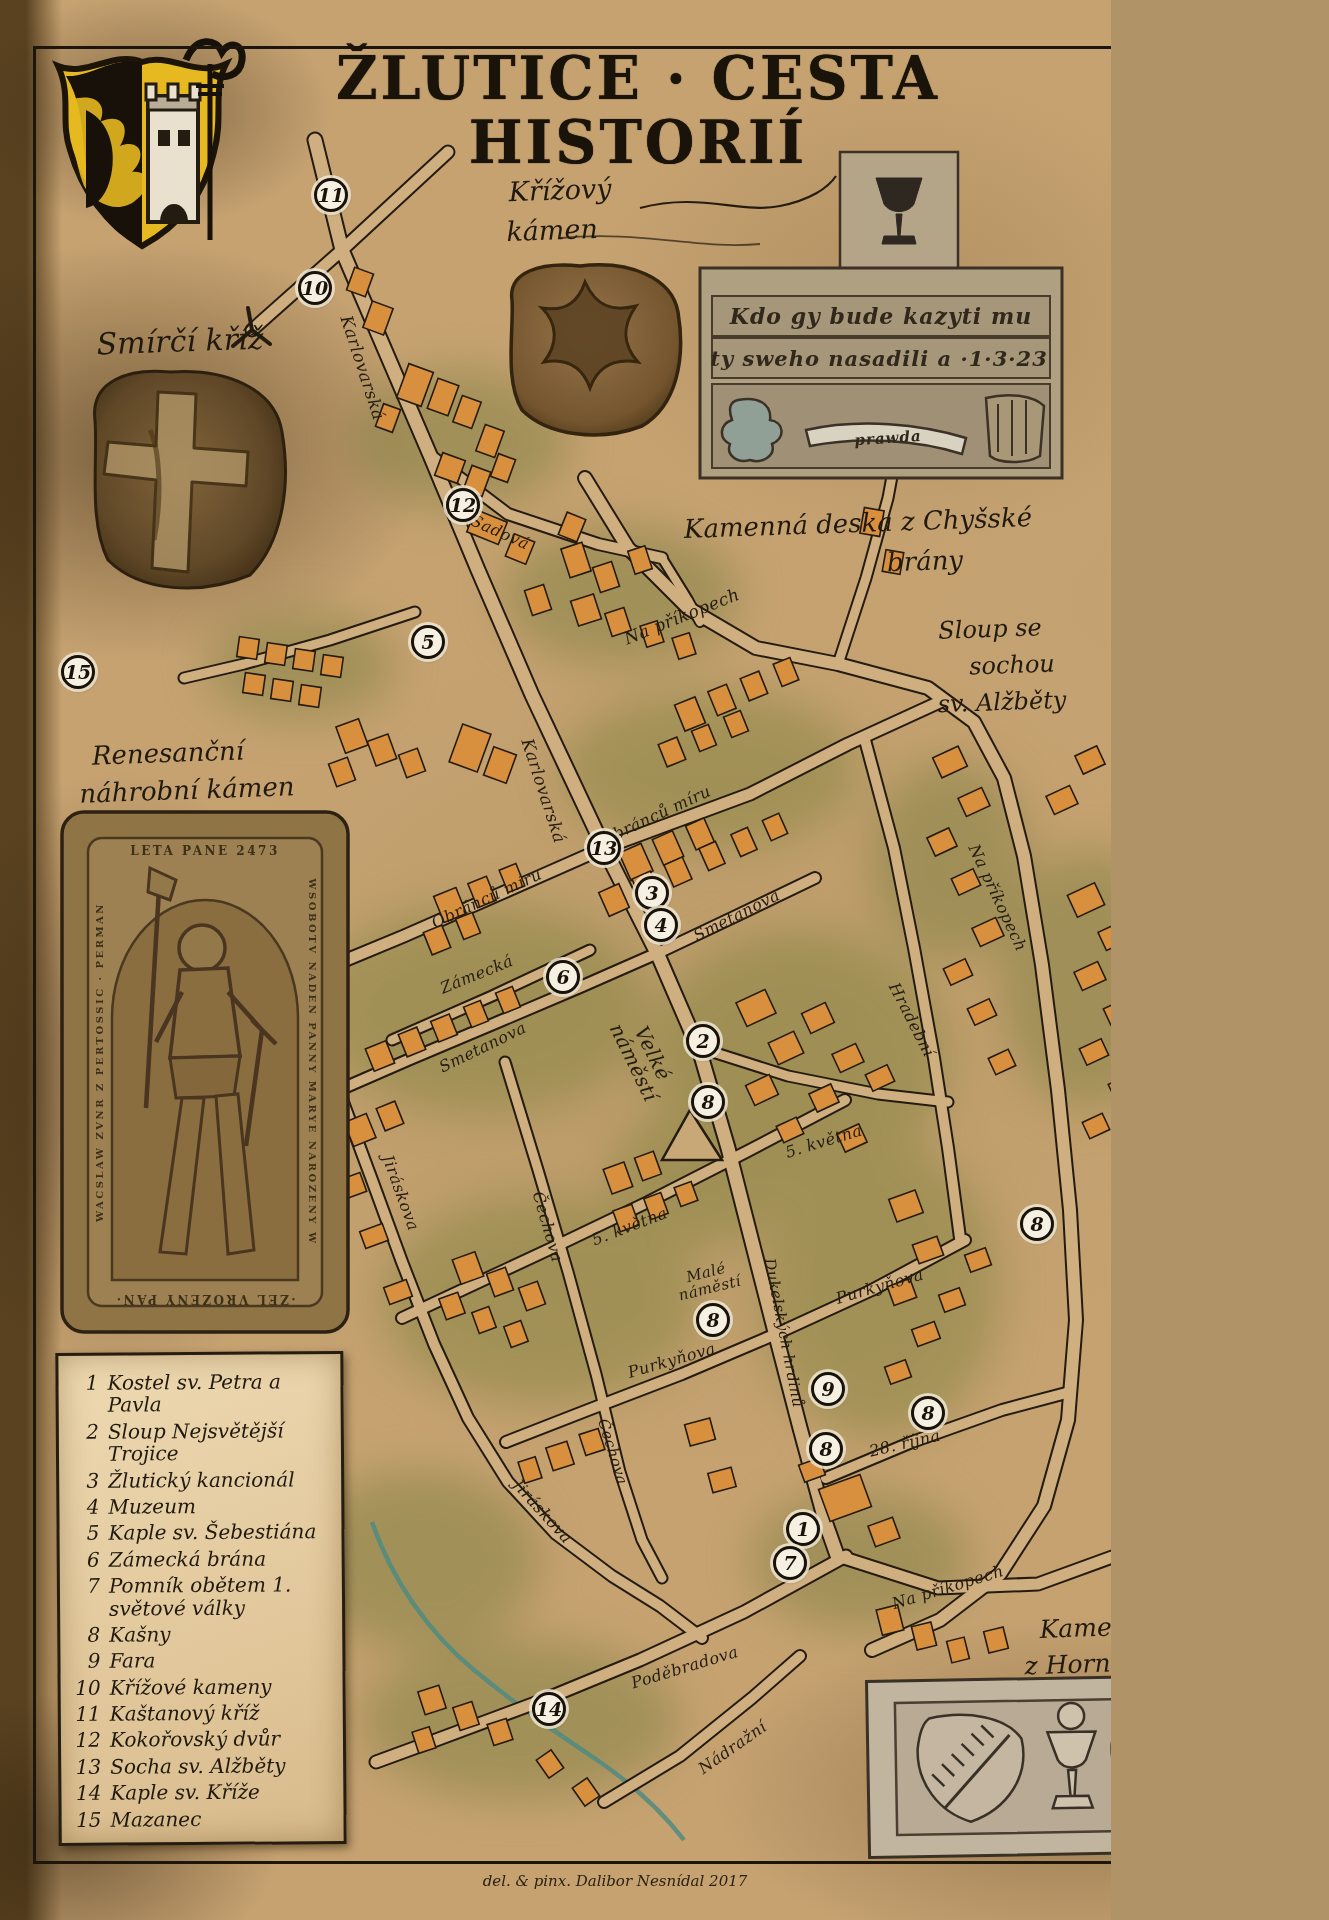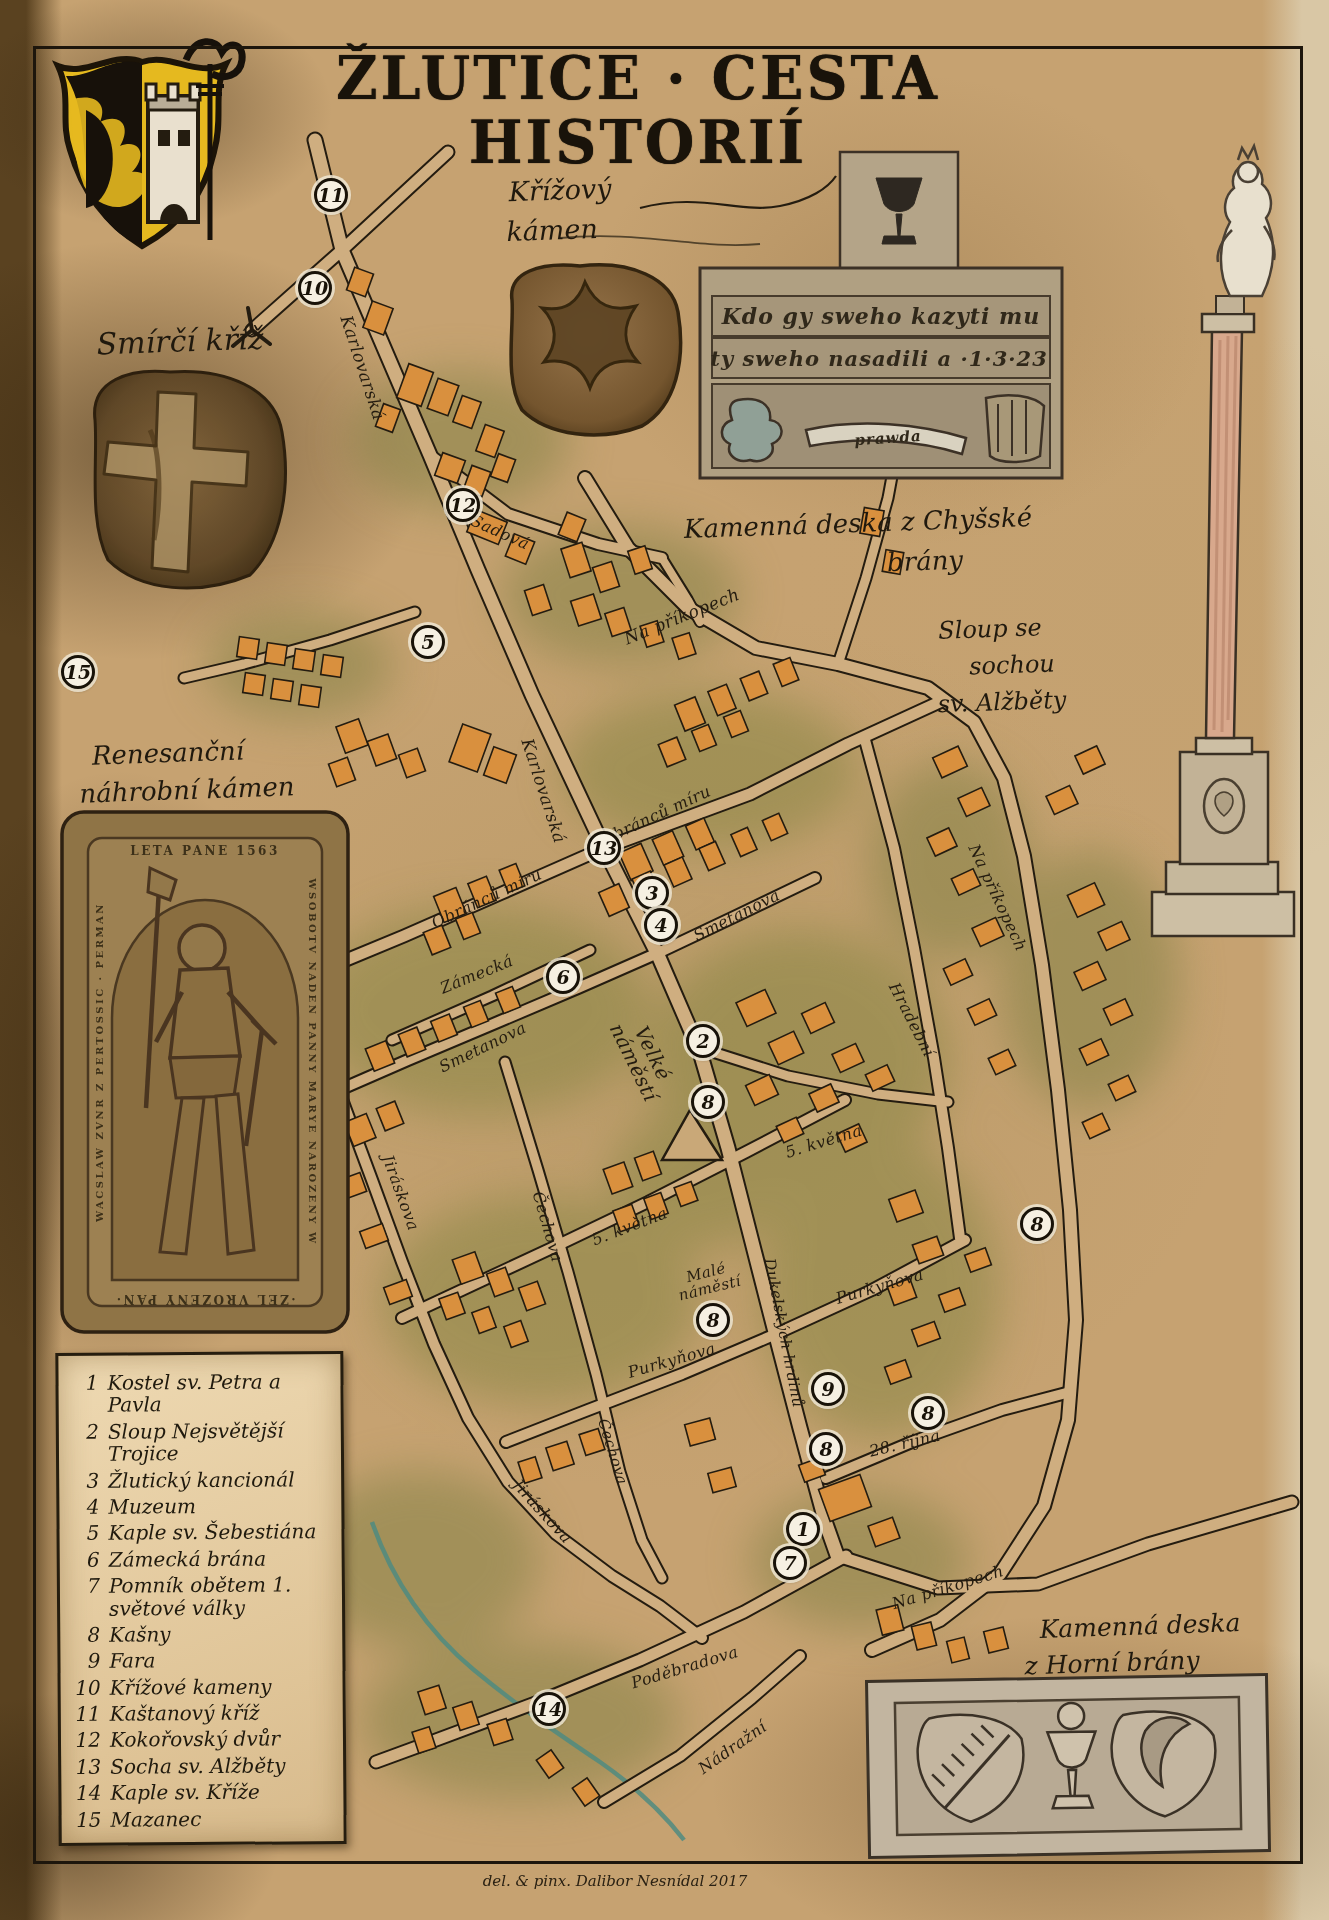--- a/index.html
+++ b/index.html
@@ -1,16 +1,16 @@
 <!DOCTYPE html>
 <html><head>
 <meta charset="utf-8">
 <style>
   html,body{margin:0;padding:0;background:#b09468;}
-  #paper{position:relative;width:1329px;height:1920px;overflow:hidden;
+  #paper{position:relative;width:1111px;height:1920px;overflow:hidden;
     font-family:"DejaVu Serif",serif;
     background:
       radial-gradient(ellipse 420px 300px at 140px 450px, rgba(52,36,14,.52), transparent 70%),
       radial-gradient(ellipse 280px 430px at 120px 1080px, rgba(52,36,14,.46), transparent 72%),
       radial-gradient(ellipse 300px 210px at 70px 1840px, rgba(44,30,11,.5), transparent 70%),
       radial-gradient(ellipse 260px 170px at 150px 110px, rgba(56,40,18,.45), transparent 70%),
       radial-gradient(ellipse 520px 250px at 1075px 1790px, rgba(74,54,26,.38), transparent 70%),
       radial-gradient(ellipse 430px 330px at 900px 310px, rgba(118,90,50,.25), transparent 72%),
       radial-gradient(ellipse 780px 620px at 680px 1050px, rgba(128,120,62,.16), transparent 72%),
       radial-gradient(ellipse 500px 400px at 1150px 600px, rgba(190,160,110,.25), transparent 72%),
@@ -381,25 +381,25 @@
     <div class="caption" style="left:858px;top:523px;font-size:26px">Kamenná deska z Chyšské</div>
     <div class="caption" style="left:925px;top:561px;font-size:26px">brány</div>
     <div class="caption" style="left:990px;top:629px;font-size:24px">Sloup se</div>
     <div class="caption" style="left:1012px;top:665px;font-size:24px">sochou</div>
     <div class="caption" style="left:1002px;top:702px;font-size:24px">sv. Alžběty</div>
     <div class="caption" style="left:168px;top:753px;font-size:26px">Renesanční</div>
     <div class="caption" style="left:187px;top:790px;font-size:26px">náhrobní kámen</div>
     <div class="caption" style="left:1140px;top:1626px;font-size:25px">Kamenná deska</div>
     <div class="caption" style="left:1112px;top:1663px;font-size:25px">z Horní brány</div>
 
-    <div class="inscr" style="left:881px;top:316px;font-size:22px">Kdo gy sweho kazyti mu</div>
+    <div class="inscr" style="left:881px;top:316px;font-size:22px">Kdo gy bude kazyti mu</div>
     <div class="inscr" style="left:879px;top:358px;font-size:21px">ty sweho nasadili a ·1·3·23</div>
     <div class="inscr" style="left:888px;top:438px;font-size:15px;transform:translate(-50%,-50%) rotate(-4deg)">prawda</div>
 
-    <div class="stone-band" style="left:205px;top:844px;transform:translate(-50%,0);font-size:12px">LETA PANE 1563</div>
+    <div class="stone-band" style="left:205px;top:844px;transform:translate(-50%,0);font-size:12px">LETA PANE 2473</div>
     <div class="stone-band" style="left:312px;top:1062px;transform:translate(-50%,-50%) rotate(90deg)">WSOBOTV NADEN PANNY MARYE NAROZENY W</div>
     <div class="stone-band" style="left:99px;top:1062px;transform:translate(-50%,-50%) rotate(-90deg)">WACSLAW ZVNR Z PERTOSSIC · PERMAN</div>
     <div class="stone-band" style="left:205px;top:1292px;transform:translate(-50%,0) rotate(180deg);font-size:12px">·ZEL VROZENY PAN·</div>
 
     <div id="legend">
       <div id="legend-items">
           <div class="lrow">
             <span class="lnum">1</span>
             <span class="ltxt">Kostel sv. Petra a Pavla</span>
           </div>

